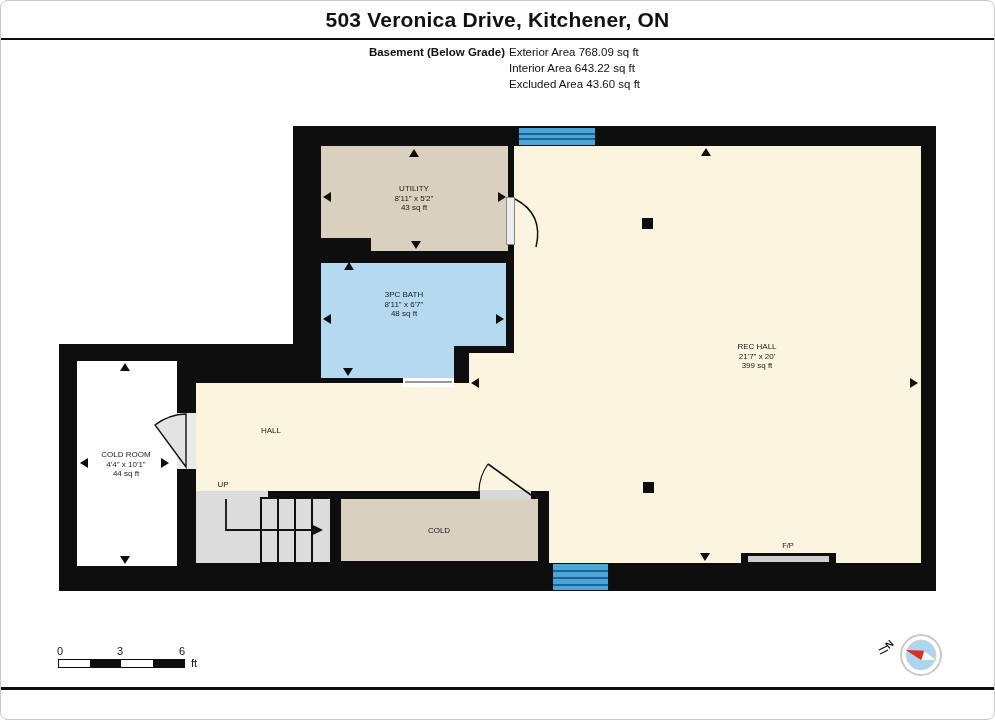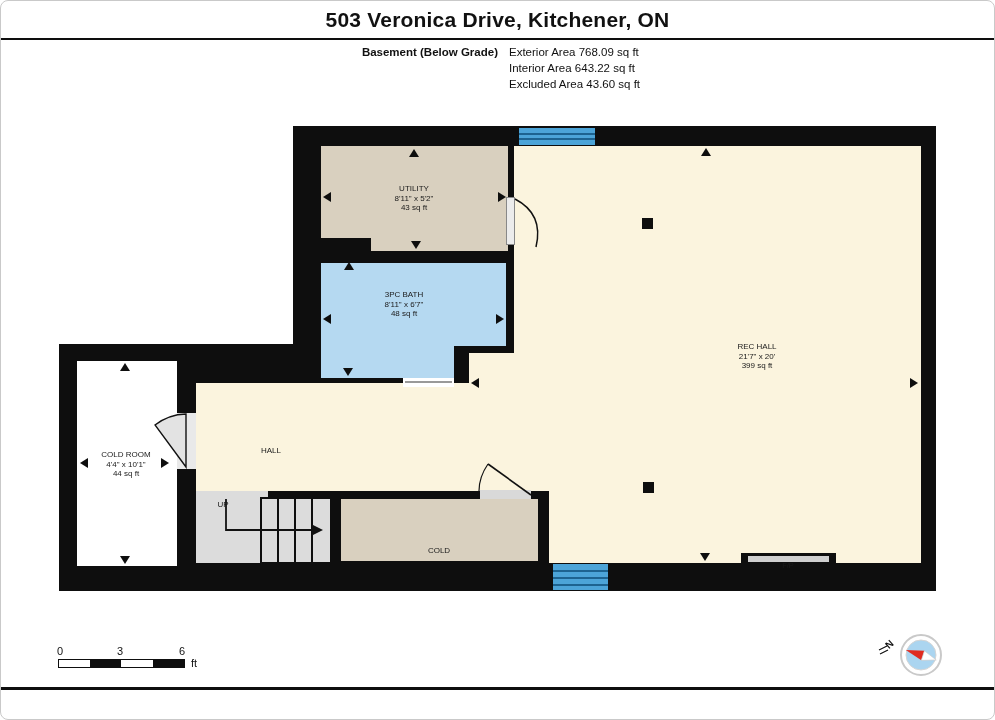--- a/index.html
+++ b/index.html
@@ -4,24 +4,24 @@
 <style>
   html,body{margin:0;padding:0;background:#fff;}
   .frame{position:relative;width:995px;height:720px;background:#ffffff;overflow:hidden;
          font-family:"Liberation Sans","DejaVu Sans",sans-serif;color:#111;
          border:1px solid #c9c9c9;border-radius:8px;box-sizing:border-box;}
   .abs{position:absolute;}
   .blk{position:absolute;background:#0e0e0e;}
   .room{position:absolute;}
   .ttl{position:absolute;left:0;top:7px;width:100%;text-align:center;font-size:21px;font-weight:bold;letter-spacing:.2px;}
   .rule{position:absolute;left:0;width:995px;background:#0e0e0e;}
-  .sublabel{position:absolute;left:0;top:45px;width:497px;text-align:right;font-size:11.5px;font-weight:bold;}
+  .sublabel{position:absolute;left:7px;top:45px;width:497px;text-align:right;font-size:11.5px;font-weight:bold;}
   .areas div{position:absolute;left:508px;font-size:11.5px;white-space:nowrap;}
   .rlabel{position:absolute;transform:translate(-50%,-50%);text-align:center;font-size:8px;line-height:9.5px;white-space:nowrap;color:#1a1a1a;}
-  .slabel{position:absolute;transform:translate(-50%,-50%);font-size:8px;white-space:nowrap;color:#1a1a1a;margin-top:20px;}
+  .slabel{position:absolute;transform:translate(-50%,-50%);font-size:8px;white-space:nowrap;color:#1a1a1a;}
   .arr{position:absolute;width:0;height:0;}
   .arr.up{border-left:5px solid transparent;border-right:5px solid transparent;border-bottom:8px solid #0e0e0e;}
   .arr.down{border-left:5px solid transparent;border-right:5px solid transparent;border-top:8px solid #0e0e0e;}
   .arr.left{border-top:5px solid transparent;border-bottom:5px solid transparent;border-right:8px solid #0e0e0e;}
   .arr.right{border-top:5px solid transparent;border-bottom:5px solid transparent;border-left:8px solid #0e0e0e;}
   .stripe{position:absolute;left:0;width:100%;height:2px;background:#1d6390;}
   .treadline{position:absolute;width:2px;background:#0e0e0e;}
   svg.overlay{position:absolute;left:0;top:0;width:995px;height:720px;pointer-events:none;}
   .seg{position:absolute;top:0;height:100%;}
   .ticklbl{position:absolute;font-size:11px;transform:translateX(-50%);}

